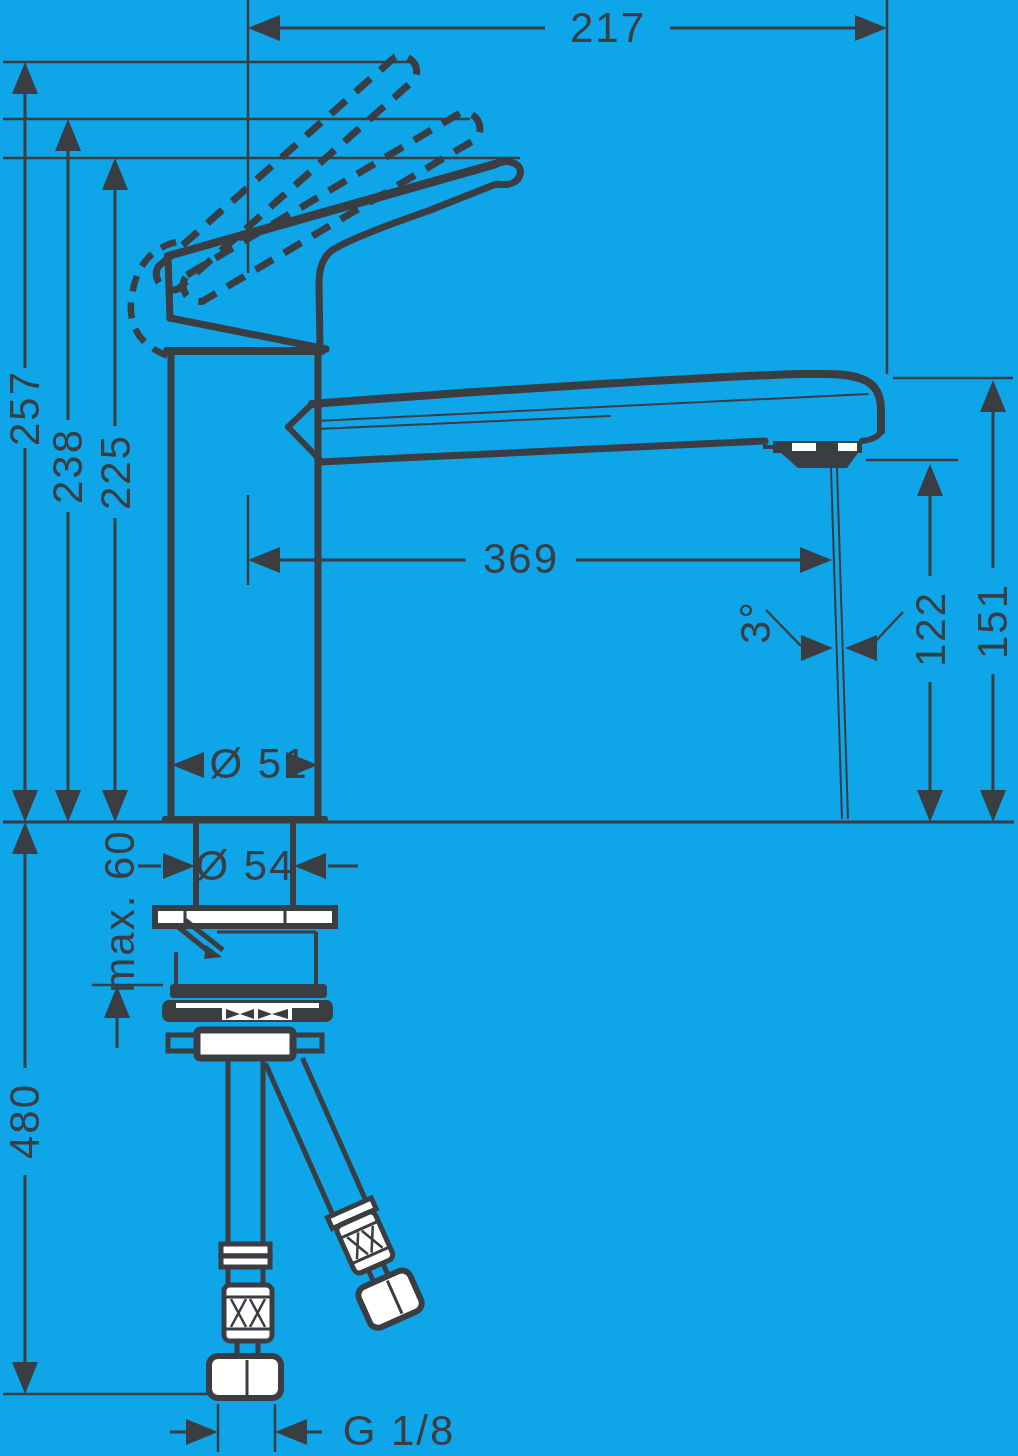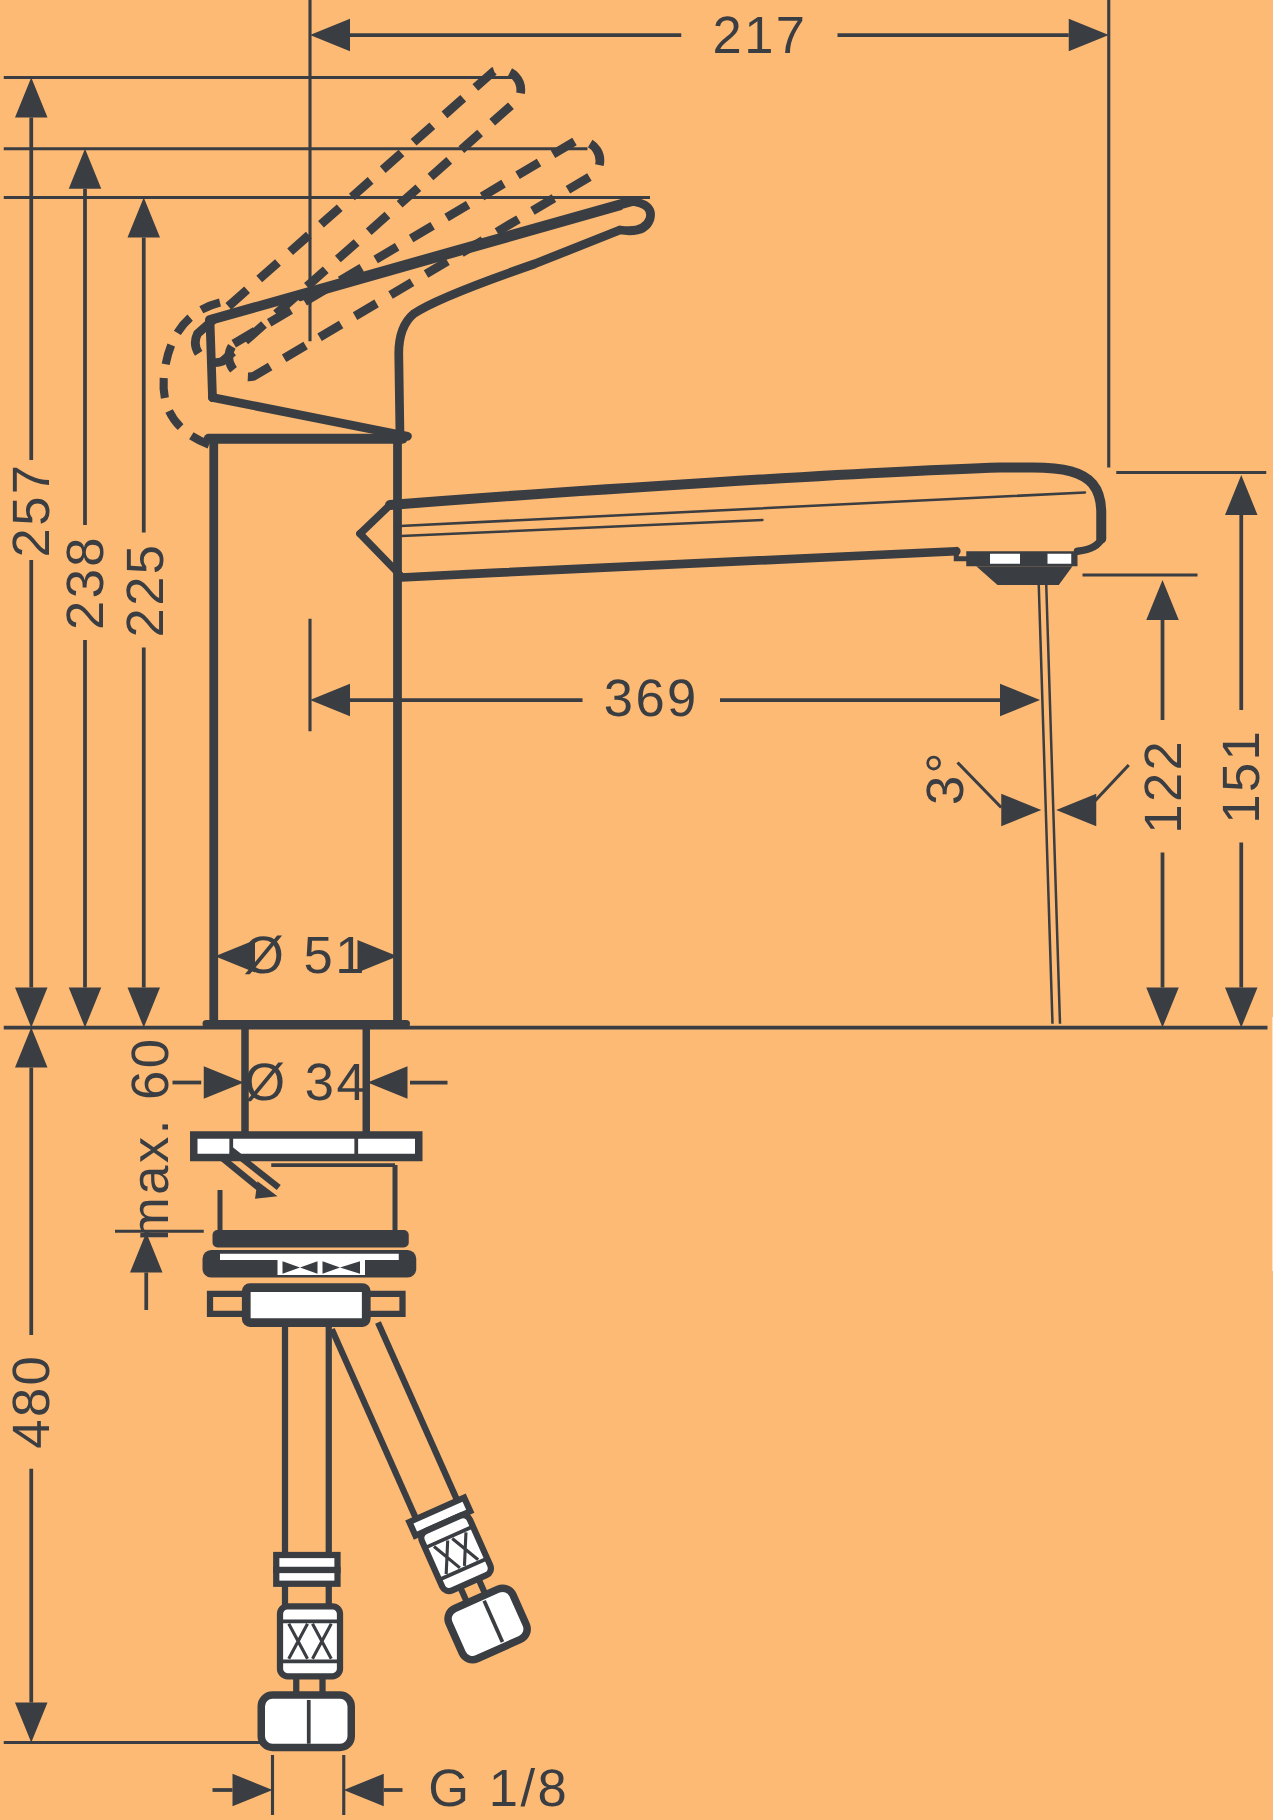--- a/index.html
+++ b/index.html
@@ -1,19 +1,19 @@
 <!DOCTYPE html>
 <html><head>
 <meta charset="utf-8">
 <style>
   html,body{margin:0;padding:0;background:#ffffff;}
   .canvas{
     position:relative;
     width:1018px;height:1456px;
-    background:#fdba74;
+    background:#0ea5e9;
     font-family:"Liberation Sans", sans-serif;
     overflow:hidden;
     text-align:center;
   }
   .canvas svg{position:absolute;left:0;top:0;}
   .lbl{
     position:absolute;
     color:#3a3d42;
     font-size:42px;
     line-height:1;
@@ -201,19 +201,19 @@
 </svg>
 
   <div class="lbl" style="left:608px;top:28px">217</div>
   <div class="lbl rot" style="left:25px;top:408px">257</div>
   <div class="lbl rot" style="left:68px;top:466px">238</div>
   <div class="lbl rot" style="left:116px;top:472px">225</div>
   <div class="lbl" style="left:521px;top:559px">369</div>
   <div class="lbl rot" style="left:756px;top:622px">3°</div>
   <div class="lbl rot" style="left:931px;top:629px">122</div>
   <div class="lbl rot" style="left:993px;top:621px">151</div>
-  <div class="lbl" style="left:244px;top:764px">Ø 51</div>
-  <div class="lbl" style="left:245px;top:866px">Ø 34</div>
+  <div class="lbl" style="left:259px;top:764px">Ø 51</div>
+  <div class="lbl" style="left:245px;top:866px">Ø 54</div>
   <div class="lbl rot" style="left:120px;top:911px">max. 60</div>
   <div class="lbl rot" style="left:25px;top:1121px">480</div>
   <div class="lbl" style="left:399px;top:1431px">G 1/8</div>
 
 </div>
 
 </body></html>

